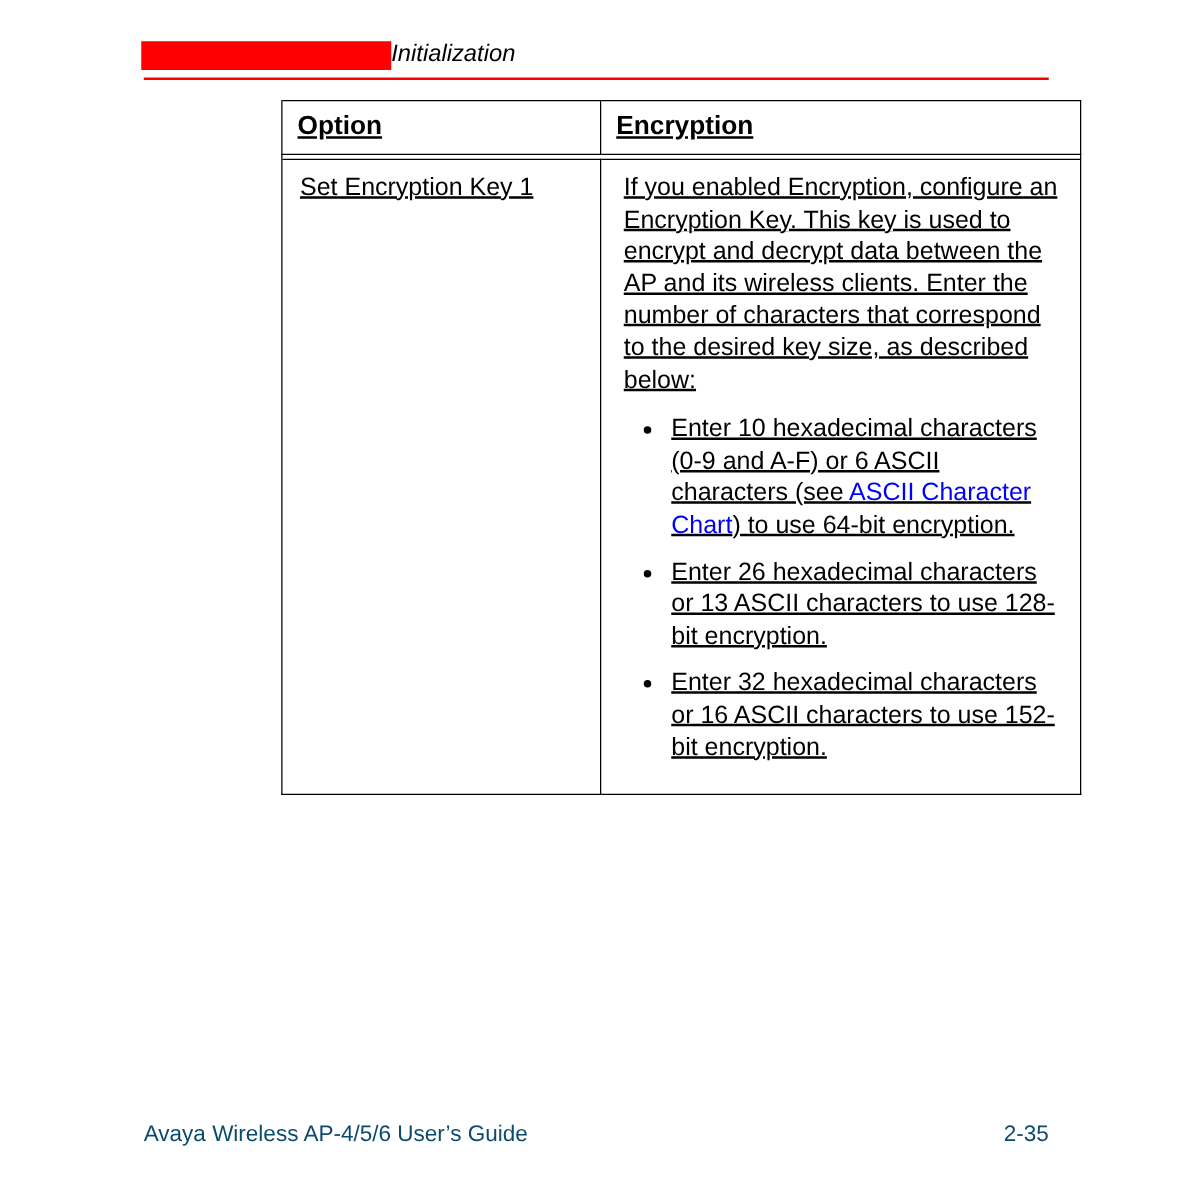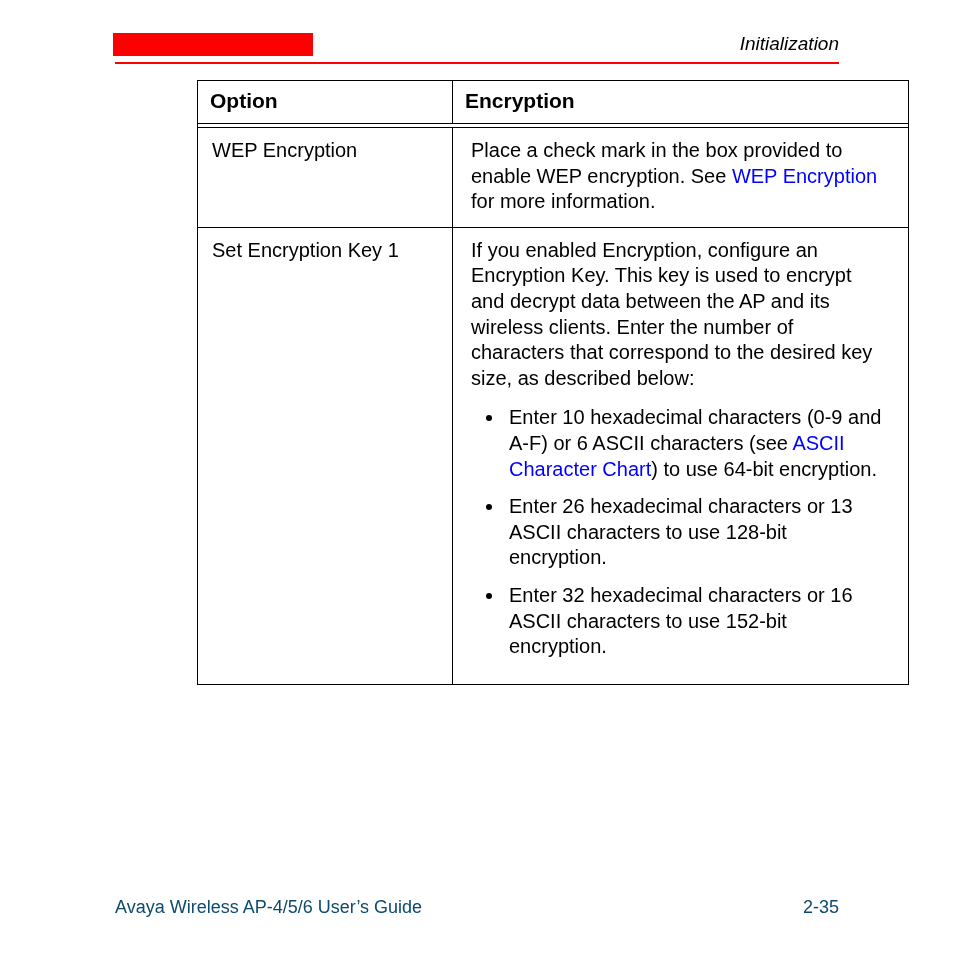--- a/index.html
+++ b/index.html
@@ -14,21 +14,21 @@
     height: 954px;
     position: relative;
     box-sizing: border-box;
     padding: 30px 115px 0 115px; 
   }
 
   
   .header-row {
     display: flex;
     align-items: center;
-    justify-content: space-between;
+    justify-content: flex-start;
     height: 28px;
     margin-bottom: 4px;
   }
   .red-block {
     width: 200px;
     height: 23px;
     background: #ff0000;
     margin-left: -2px;
   }
   .section-title {
@@ -37,22 +37,23 @@
   }
   .red-rule {
     height: 2px;
     background: #ff0000;
     width: 100%;
     margin-bottom: 16px;
   }
 
   
   .tbl-wrap {
-    margin-left: 82px; 
-    width: 712px;      
+    margin-left: 110px; 
+    width: 640px;      
+    text-decoration: underline;
   }
   table.opt {
     border-collapse: collapse;
     width: 100%;
     border: 1.5px solid #000;
   }
   table.opt th {
     text-align: left;
     font-weight: bold;
     font-size: 21px;
@@ -141,26 +142,20 @@
         <tr>
           <th class="col-opt">Option</th>
           <th>Encryption</th>
         </tr>
       </thead>
       <tbody>
         <tr class="spacer">
             <td colspan="2"></td>
           </tr>
 
-        <tr>
-          <td class="col-opt">WEP Encryption</td>
-          <td>
-            <span>Place a check mark in the box provided to enable WEP encryption. See </span><span class="lnk">WEP Encryption</span><span> for more information.</span>
-          </td>
-        </tr>
 
         <tr>
           <td class="col-opt">Set Encryption Key 1</td>
           <td>
             <div>If you enabled Encryption, configure an Encryption Key. This key is used to encrypt and decrypt data between the AP and its wireless clients. Enter the number of characters that correspond to the desired key size, as described below:</div>
             <ul class="bullets">
               <li>
                 <span>Enter 10 hexadecimal characters (0-9 and A-F) or 6 ASCII characters (see </span><span class="lnk">ASCII Character Chart</span><span>) to use 64-bit encryption.</span>
               </li>
               <li>

